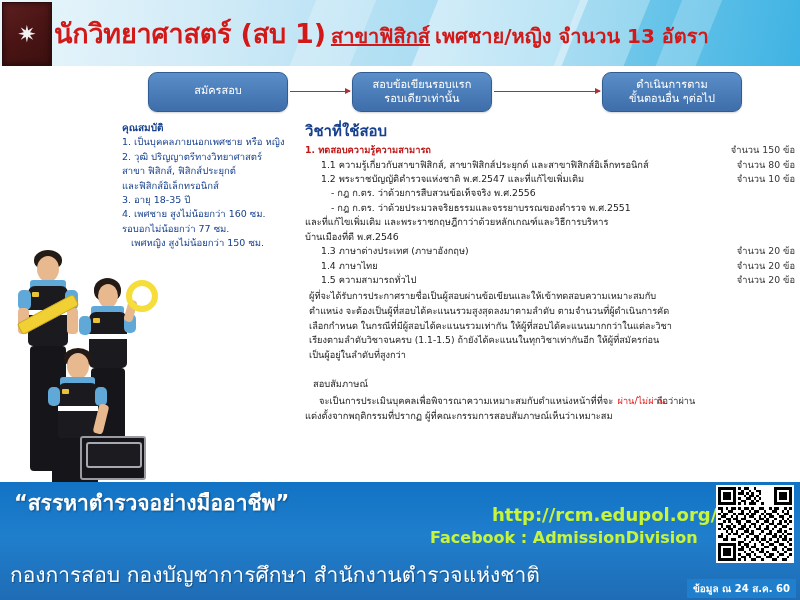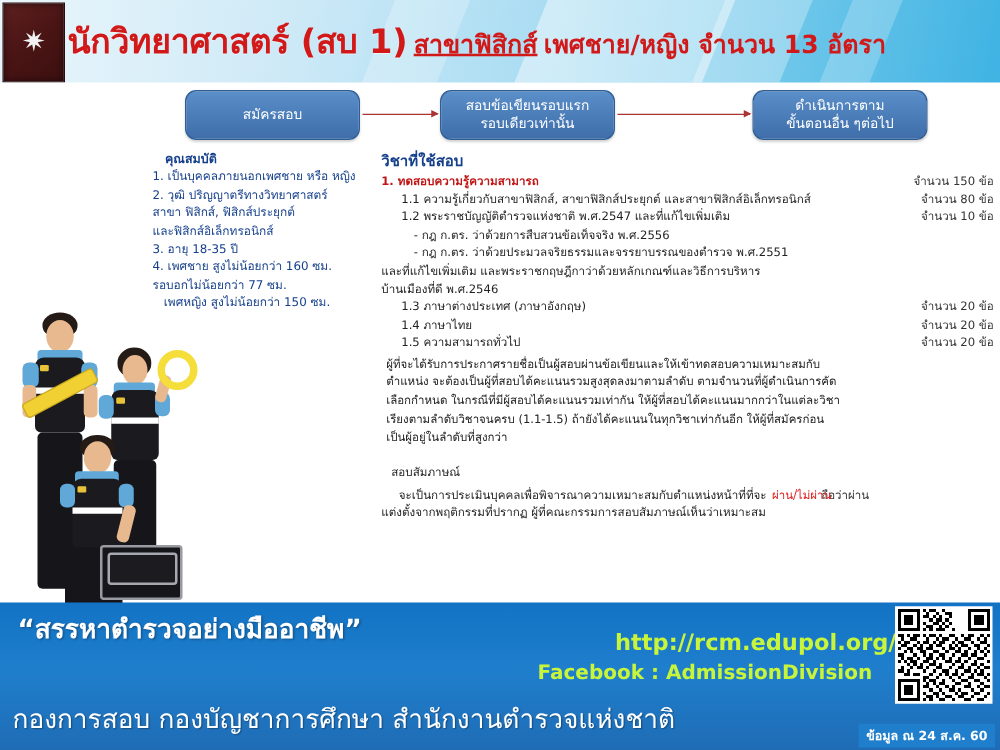--- a/index.html
+++ b/index.html
@@ -44,41 +44,41 @@
   .flow{position:absolute;left:0;top:66px;width:800px;height:54px;}
   .fbox{
     position:absolute;top:6px;height:40px;
     background:linear-gradient(180deg,#5b8fc9 0%,#4a7cb8 55%,#3f6ea9 100%);
     border:1px solid #2f5c92;border-radius:9px;
     color:#ffffff;font-size:11px;line-height:1.25;
     display:flex;align-items:center;justify-content:center;text-align:center;
     box-shadow:0 1px 2px rgba(0,0,0,.18);
     padding:0 6px;box-sizing:border-box;
   }
-  #fbox0{left:148px;width:140px;}
+  #fbox0{left:148px;width:140px;font-family:Liberation Mono, monospace;}
   #fbox1{left:352px;width:140px;}
   #fbox2{left:602px;width:140px;}
   .arrow{position:absolute;top:25px;height:1px;background:#a33;}
   .arrow:after{content:"";position:absolute;right:-1px;top:-3px;border-left:6px solid #a33;
                border-top:3.5px solid transparent;border-bottom:3.5px solid transparent;}
   #arr0{left:290px;width:60px;}
   #arr1{left:494px;width:106px;}
 
   
   .content{position:absolute;left:0;top:120px;width:800px;height:362px;background:#fff;}
 
   .photo{position:absolute;left:2px;top:120px;width:150px;height:250px;}
 
   .qual{position:absolute;left:122px;top:0px;width:190px;color:#16408c;font-size:9.5px;line-height:1.52;}
-  .qual .hd{font-weight:bold;font-size:10px;margin-left:10px;color:#16408c;}
+  .qual .hd{font-weight:bold;font-size:10px;color:#16408c;}
   .qual .li{white-space:nowrap;}
   .qual .ind{margin-left:9px;}
 
   .subjects{position:absolute;left:305px;top:0px;width:495px;color:#222;font-size:9.3px;line-height:1.55;}
-  .subjects .hd{color:#16408c;font-weight:bold;font-size:12px;}
+  .subjects .hd{color:#16408c;font-weight:bold;font-size:15px;}
   .row{position:relative;min-height:14px;}
   .row .txt{display:inline-block;}
   .row .qty{position:absolute;right:5px;top:0;white-space:nowrap;color:#333;}
   .i2{padding-left:16px;}
   .i3{padding-left:26px;}
   .i4{padding-left:8px;}
   .para{margin-top:2px;font-size:9.2px;line-height:1.6;text-align:left;padding-left:4px;width:365px;}
   .sec2{margin-top:14px;position:relative;}
   .sec2 .hd2{font-weight:bold;font-size:9.6px;color:#111;}
   .crit-hd{position:absolute;right:5px;top:0;font-size:9.2px;color:#333;}

